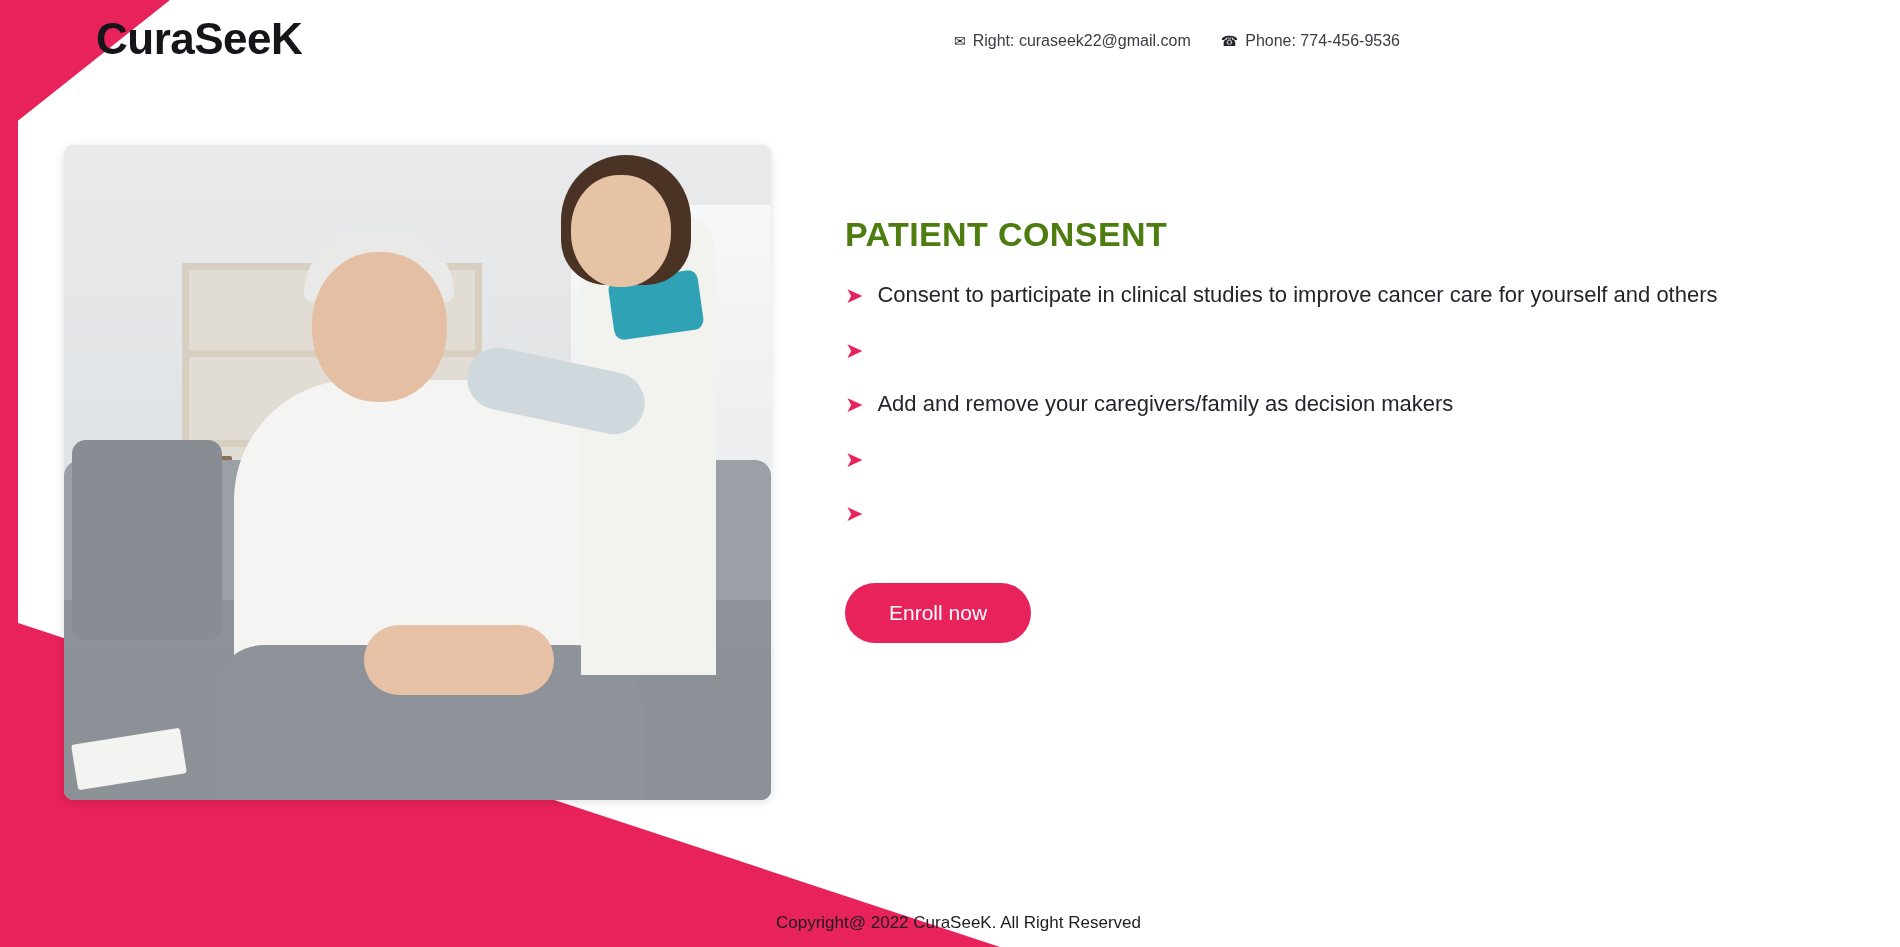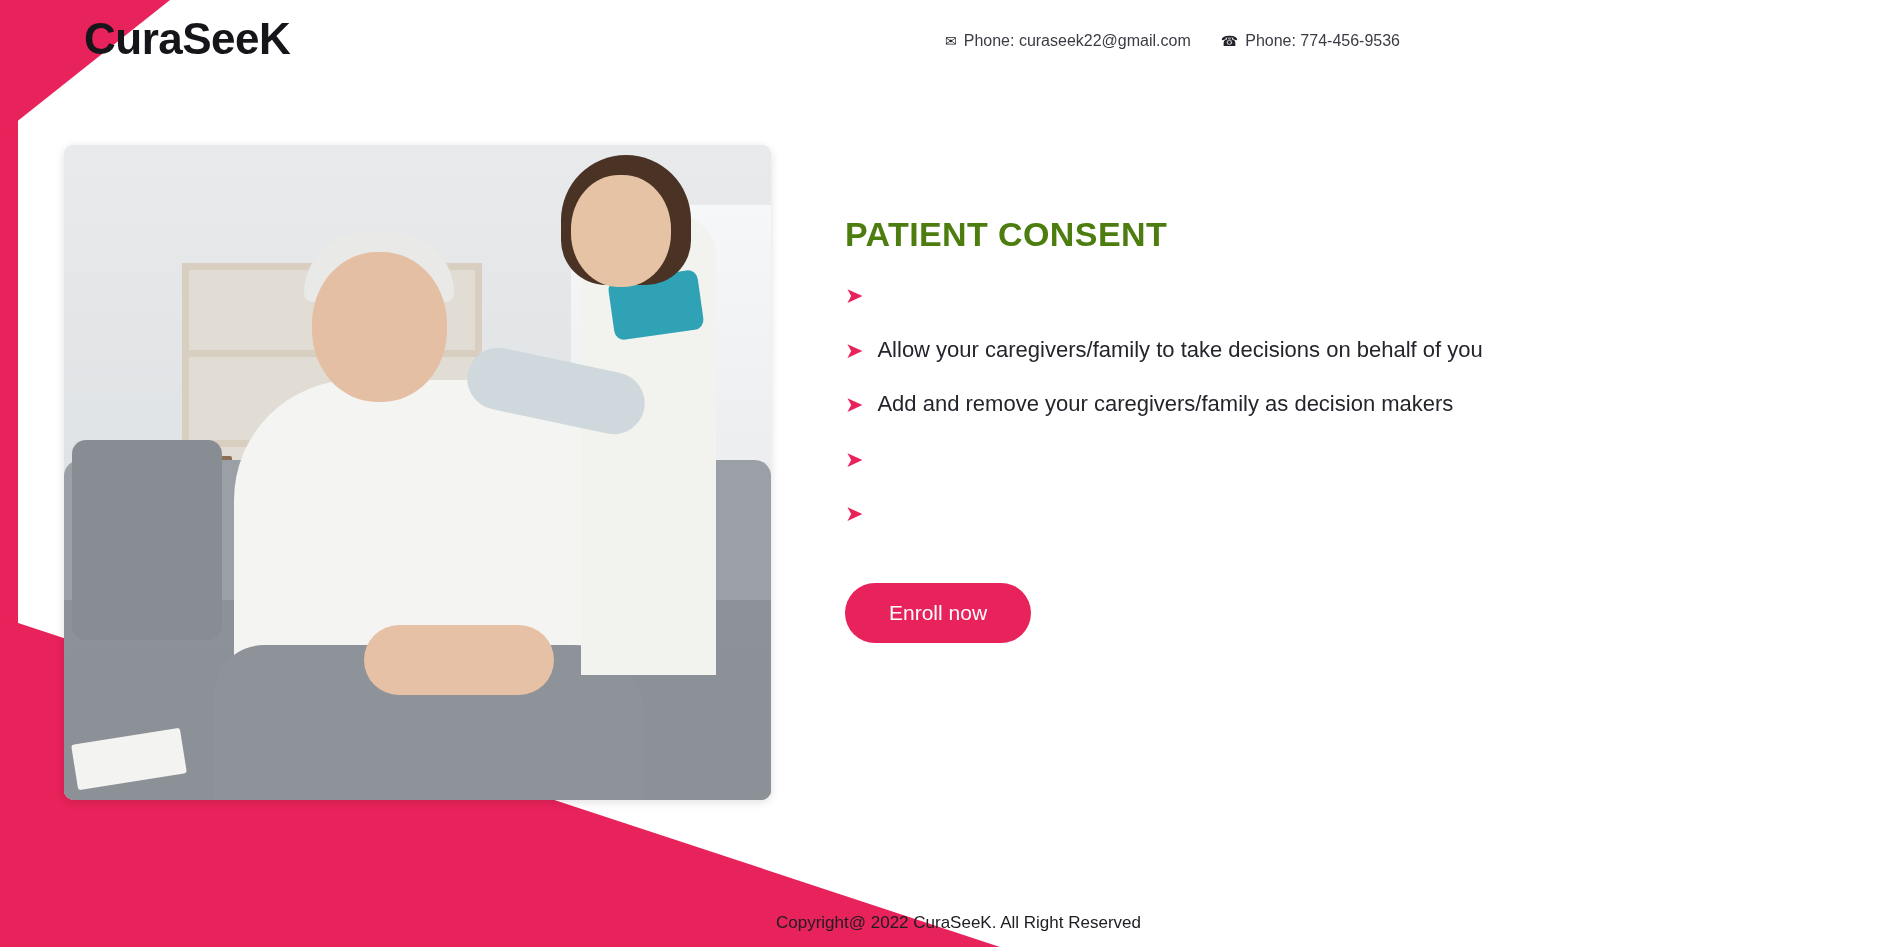--- a/index.html
+++ b/index.html
@@ -48,21 +48,21 @@
     width: 1000px;
     height: 330px;
     background: #e8225a;
     clip-path: polygon(0 0, 0 100%, 100% 100%);
     z-index: 1;
   }
 
   
   .brand {
     position: absolute;
-    left: 84px;
+    left: 96px;
     top: 14px;
     font-size: 44px;
     font-weight: bold;
     color: #16161a;
     letter-spacing: -0.5px;
     z-index: 5;
   }
   .contact-bar {
     position: absolute;
     right: 500px;
@@ -267,21 +267,21 @@
 
   <div class="wedge-left-band"></div>
   <div class="wedge-top-left"></div>
   <div class="wedge-bottom"></div>
 
   <div class="brand">CuraSeeK</div>
 
   <div class="contact-bar">
     <div class="contact-item">
       <span class="ic">✉</span>
-      <span>Phone: curaseek22@gmail.com</span>
+      <span>Right: curaseek22@gmail.com</span>
     </div>
     <div class="contact-item">
       <span class="ic">☎</span>
       <span>Phone: 774-456-9536</span>
     </div>
   </div>
 
   <div class="photo-card">
     <div class="ph-wall"></div>
     <div class="ph-window"></div>
@@ -310,24 +310,24 @@
     <div class="ph-nurse-head"></div>
     <div class="ph-paper"></div>
   </div>
 
   <div class="content">
     <h1 class="section-title">PATIENT CONSENT</h1>
 
     <ul class="bullets">
       <li class="bullet">
         <span class="bullet-mark">➤</span>
-      </li>
-      <li class="bullet">
-        <span class="bullet-mark">➤</span>
-        <span class="bullet-text">Allow your caregivers/family to take decisions on behalf of you</span>
+        <span class="bullet-text">Consent to participate in clinical studies to improve cancer care for yourself and others</span>
+      </li>
+      <li class="bullet">
+        <span class="bullet-mark">➤</span>
       </li>
       <li class="bullet">
         <span class="bullet-mark">➤</span>
         <span class="bullet-text">Add and remove your caregivers/family as decision makers</span>
       </li>
       <li class="bullet">
         <span class="bullet-mark">➤</span>
       </li>
       <li class="bullet">
         <span class="bullet-mark">➤</span>

